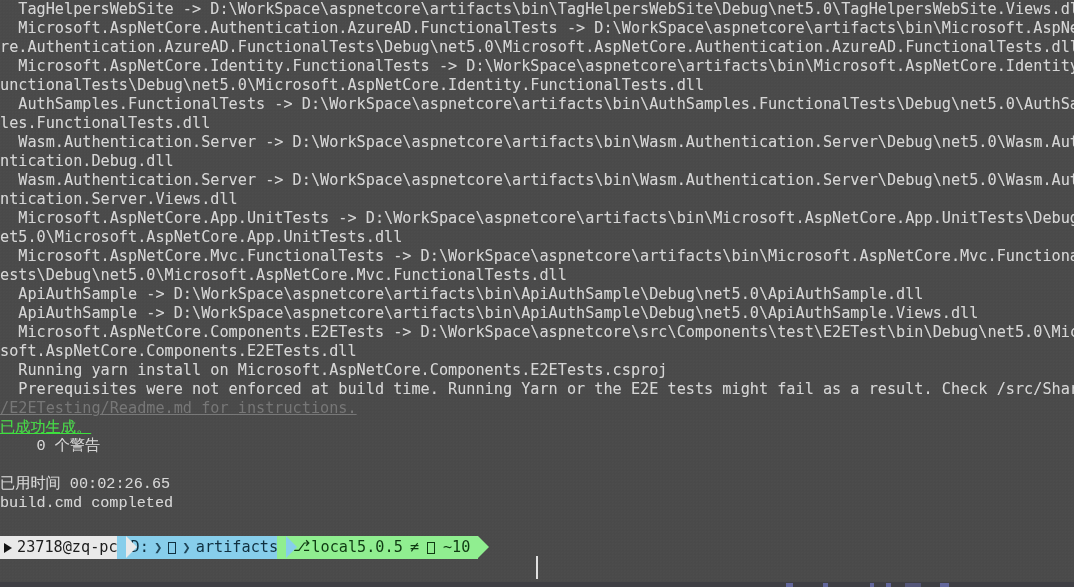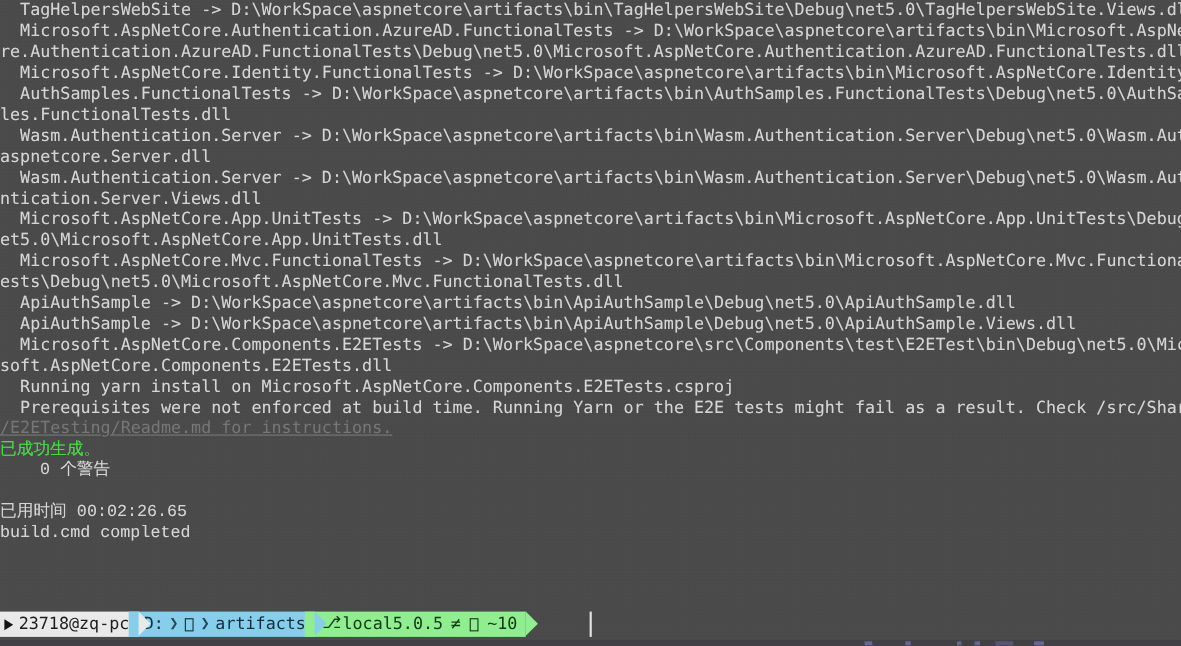--- a/index.html
+++ b/index.html
@@ -41,28 +41,28 @@
     line-height: 19px;
     font-size: 15.2px;
     letter-spacing: 0px;
     color: #d5d5d5;
     white-space: pre;
     overflow: hidden;
     padding-left: 0px;
     text-shadow: 0 0 0.4px rgba(255,255,255,0.25);
   }
   .line.blank { color: transparent; text-decoration: underline; }
-  .line.success { color: #3ee03e; }
+  .line.success { color: #3ee03e; text-decoration: underline; }
   .line.dim { color: #d5d5d5; font-family: Liberation Mono, monospace; }
 
   
   #promptline {
     position: absolute;
     left: 0;
-    top: 556px;
+    top: 536px;
     height: 23px;
     display: flex;
     align-items: stretch;
     font-size: 15.2px;
     line-height: 23px;
     white-space: pre;
   }
   .seg {
     position: relative;
     display: flex;
@@ -166,24 +166,25 @@
 </head>
 <body>
 
 <div id="terminal">
 
   <div id="output">
     <div class="line">  TagHelpersWebSite -&gt; D:\WorkSpace\aspnetcore\artifacts\bin\TagHelpersWebSite\Debug\net5.0\TagHelpersWebSite.Views.dll</div>
     <div class="line">  Microsoft.AspNetCore.Authentication.AzureAD.FunctionalTests -&gt; D:\WorkSpace\aspnetcore\artifacts\bin\Microsoft.AspNetCo</div>
     <div class="line">re.Authentication.AzureAD.FunctionalTests\Debug\net5.0\Microsoft.AspNetCore.Authentication.AzureAD.FunctionalTests.dll</div>
     <div class="line">  Microsoft.AspNetCore.Identity.FunctionalTests -&gt; D:\WorkSpace\aspnetcore\artifacts\bin\Microsoft.AspNetCore.Identity.F</div>
+    <div class="line">unctionalTests\Debug\net5.0\Microsoft.AspNetCore.Identity.FunctionalTests.dll</div>
     <div class="line">  AuthSamples.FunctionalTests -&gt; D:\WorkSpace\aspnetcore\artifacts\bin\AuthSamples.FunctionalTests\Debug\net5.0\AuthSamp</div>
     <div class="line">les.FunctionalTests.dll</div>
     <div class="line">  Wasm.Authentication.Server -&gt; D:\WorkSpace\aspnetcore\artifacts\bin\Wasm.Authentication.Server\Debug\net5.0\Wasm.Authe</div>
-    <div class="line">aspnetcore.Server.dll</div>
+    <div class="line">ntication.Debug.dll</div>
     <div class="line">  Wasm.Authentication.Server -&gt; D:\WorkSpace\aspnetcore\artifacts\bin\Wasm.Authentication.Server\Debug\net5.0\Wasm.Authe</div>
     <div class="line">ntication.Server.Views.dll</div>
     <div class="line">  Microsoft.AspNetCore.App.UnitTests -&gt; D:\WorkSpace\aspnetcore\artifacts\bin\Microsoft.AspNetCore.App.UnitTests\Debug\n</div>
     <div class="line">et5.0\Microsoft.AspNetCore.App.UnitTests.dll</div>
     <div class="line">  Microsoft.AspNetCore.Mvc.FunctionalTests -&gt; D:\WorkSpace\aspnetcore\artifacts\bin\Microsoft.AspNetCore.Mvc.FunctionalT</div>
     <div class="line">ests\Debug\net5.0\Microsoft.AspNetCore.Mvc.FunctionalTests.dll</div>
     <div class="line">  ApiAuthSample -&gt; D:\WorkSpace\aspnetcore\artifacts\bin\ApiAuthSample\Debug\net5.0\ApiAuthSample.dll</div>
     <div class="line">  ApiAuthSample -&gt; D:\WorkSpace\aspnetcore\artifacts\bin\ApiAuthSample\Debug\net5.0\ApiAuthSample.Views.dll</div>
     <div class="line">  Microsoft.AspNetCore.Components.E2ETests -&gt; D:\WorkSpace\aspnetcore\src\Components\test\E2ETest\bin\Debug\net5.0\Micro</div>
     <div class="line">soft.AspNetCore.Components.E2ETests.dll</div>

